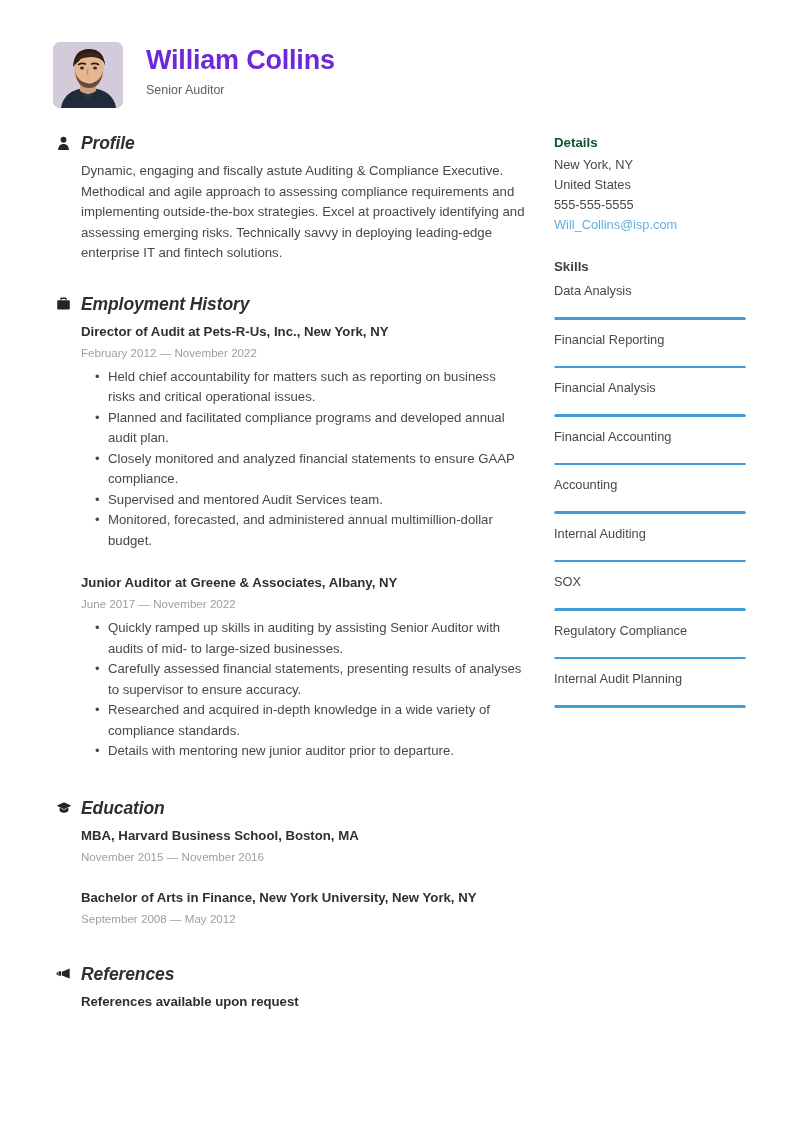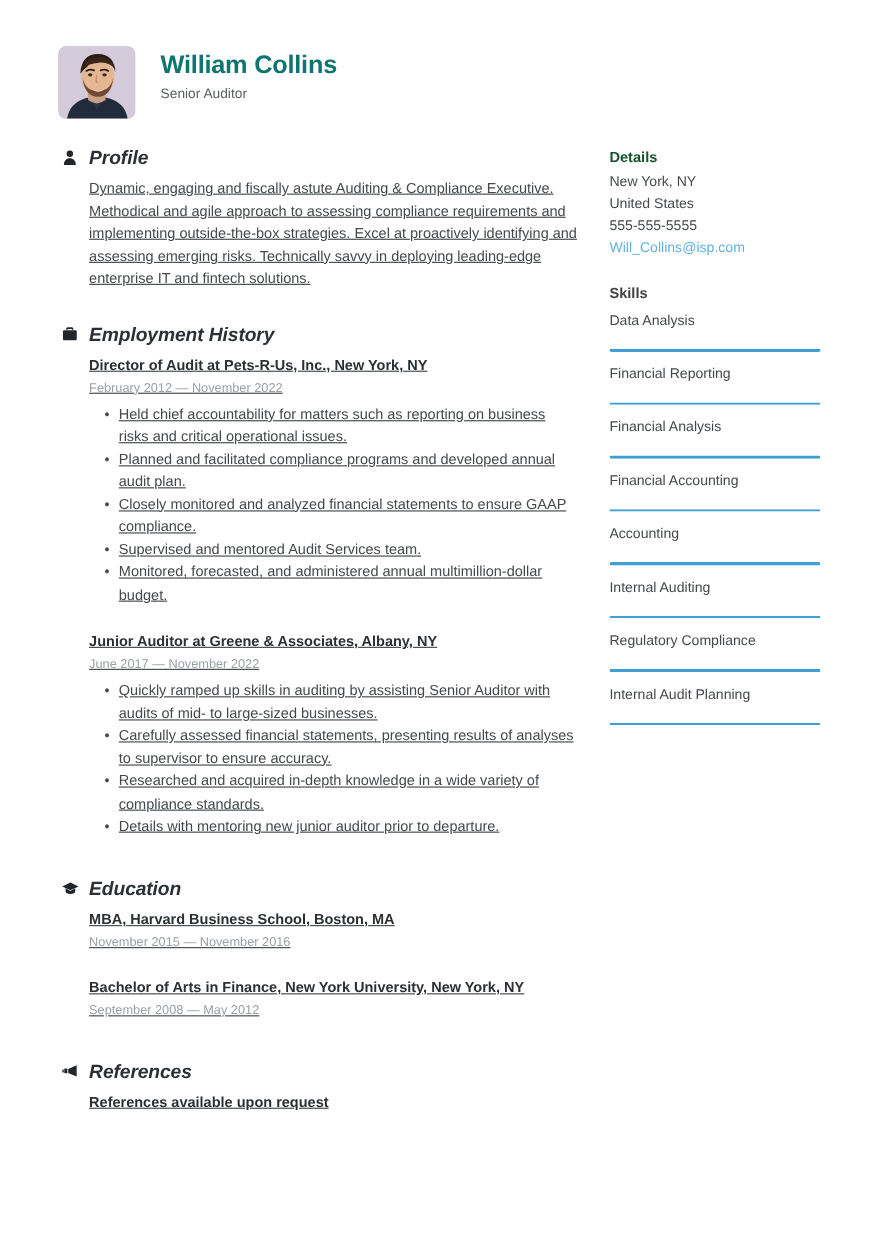--- a/index.html
+++ b/index.html
@@ -40,23 +40,23 @@
     background: #cfc6d6;
     position: relative;
   }
   .avatar svg { display: block; width: 70px; height: 66px; }
 
   .name-block {
     margin-left: 23px;
     padding-top: 4px;
   }
   .full-name {
-    font-size: 23px;
+    font-size: 27px;
     font-weight: bold;
-    color: #0f766e;
+    color: #6d28d9;
     letter-spacing: -0.2px;
     line-height: 1.1;
     white-space: nowrap;
   }
   .job-title {
     font-size: 12.5px;
     color: #5b5f63;
     margin-top: 7px;
     line-height: 1.2;
   }
@@ -95,21 +95,21 @@
   .section-icon svg { display: block; }
   .section-title {
     font-size: 17.5px;
     font-weight: bold;
     color: #2c3034;
     line-height: 1.15;
     letter-spacing: -0.1px;
     font-style: italic;
   }
 
-  .section-body { padding-left: 26px; text-decoration: underline; }
+  .section-body { padding-left: 26px; }
 
   .para {
     font-size: 13.2px;
     line-height: 20.5px;
     color: #45494d;
   }
 
   
   .entry { margin-bottom: 0; }
   .entry-title {
@@ -395,20 +395,26 @@
             <div class="skill-fill" style="width: 100%;"></div>
           </div>
       </div>
       <div class="skill">
         <div class="skill-name">Internal Auditing</div>
         <div class="skill-track">
             <div class="skill-fill" style="width: 100%;"></div>
           </div>
       </div>
       <div class="skill">
+        <div class="skill-name">SOX</div>
+        <div class="skill-track">
+            <div class="skill-fill" style="width: 100%;"></div>
+          </div>
+      </div>
+      <div class="skill">
         <div class="skill-name">Regulatory Compliance</div>
         <div class="skill-track">
             <div class="skill-fill" style="width: 100%;"></div>
           </div>
       </div>
       <div class="skill">
         <div class="skill-name">Internal Audit Planning</div>
         <div class="skill-track">
             <div class="skill-fill" style="width: 100%;"></div>
           </div>

